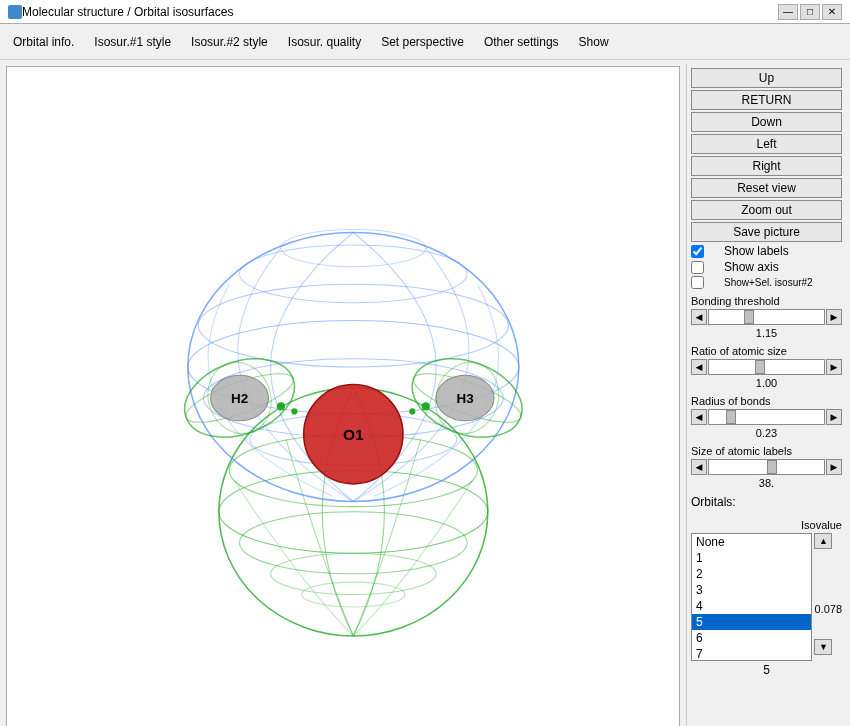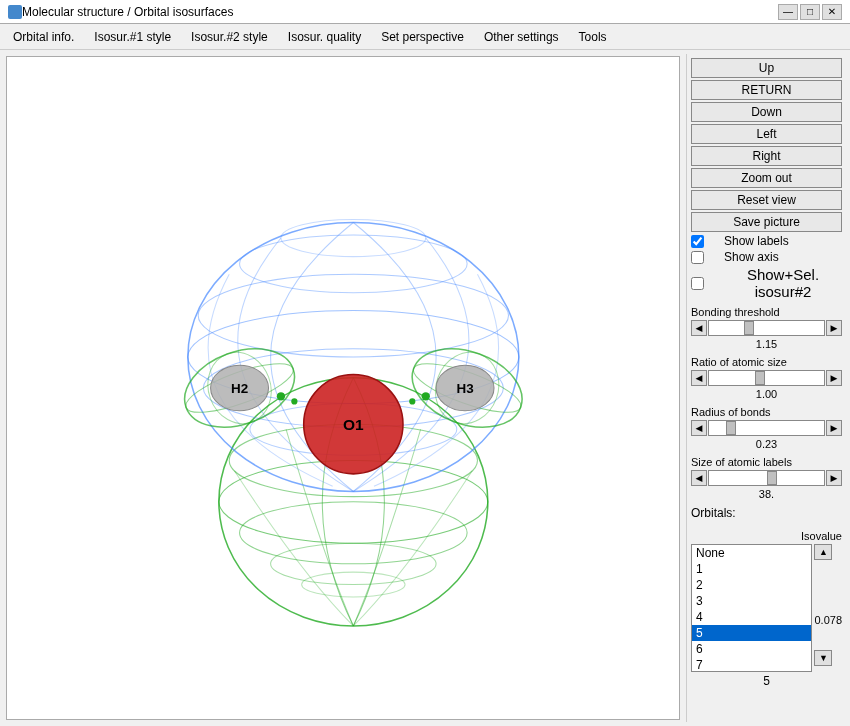--- a/index.html
+++ b/index.html
@@ -38,21 +38,21 @@
       border: 1px solid #aaa;
       font-size: 10px;
       cursor: pointer;
       display: flex; align-items: center; justify-content: center;
     }
     .menu-bar {
       background: #f0f0f0;
       border-bottom: 1px solid #ccc;
       display: flex;
       align-items: center;
-      height: 26px;
+      height: 36px;
       padding: 0 4px;
       gap: 2px;
     }
     .menu-item {
       padding: 2px 8px;
       font-size: 12px;
       cursor: pointer;
       border: 1px solid transparent;
     }
     .main-area {
@@ -199,21 +199,21 @@
   </div>
 </div>
 
 <div class="menu-bar">
   <span class="menu-item">Orbital info.</span>
   <span class="menu-item">Isosur.#1 style</span>
   <span class="menu-item">Isosur.#2 style</span>
   <span class="menu-item">Isosur. quality</span>
   <span class="menu-item">Set perspective</span>
   <span class="menu-item">Other settings</span>
-  <span class="menu-item">Tools</span>
+  <span class="menu-item">Show</span>
 </div>
 
 <div class="main-area">
 
   <div class="canvas-area">
     <svg class="mol-canvas" viewBox="0 0 600 640" xmlns="http://www.w3.org/2000/svg">
 
       <rect width="600" height="640" fill="white"></rect>
 
       <ellipse cx="310" cy="430" rx="130" ry="120" fill="none" stroke="#22aa22" stroke-width="1.5" opacity="0.8"></ellipse>
@@ -275,35 +275,35 @@
     </svg>
   </div>
 
   <div class="sidebar">
 
     <button class="sidebar-btn">Up</button>
     <button class="sidebar-btn">RETURN</button>
     <button class="sidebar-btn">Down</button>
     <button class="sidebar-btn">Left</button>
     <button class="sidebar-btn">Right</button>
+    <button class="sidebar-btn">Reset view</button>
     <button class="sidebar-btn">Zoom out</button>
-    <button class="sidebar-btn">Reset view</button>
     <button class="sidebar-btn">Save picture</button>
 
     <div class="checkbox-row">
       <input type="checkbox" checked="" style="">
       <span>Show labels</span>
     </div>
     <div class="checkbox-row">
       <input type="checkbox" style="">
       <span>Show axis</span>
     </div>
     <div class="checkbox-row">
       <input type="checkbox" style="">
-      <span style="font-size:15px;text-align:center;">Show+Sel. isosur#2</span>
+      <span style="font-size:10px;text-align:center;">Show+Sel. isosur#2</span>
     </div>
 
     <div class="section-label">Bonding threshold</div>
     <div class="slider-row">
       <div class="slider-arrow">◀</div>
       <div class="slider-track">
           <div class="slider-thumb"></div>
         </div>
       <div class="slider-arrow">▶</div>
     </div>

